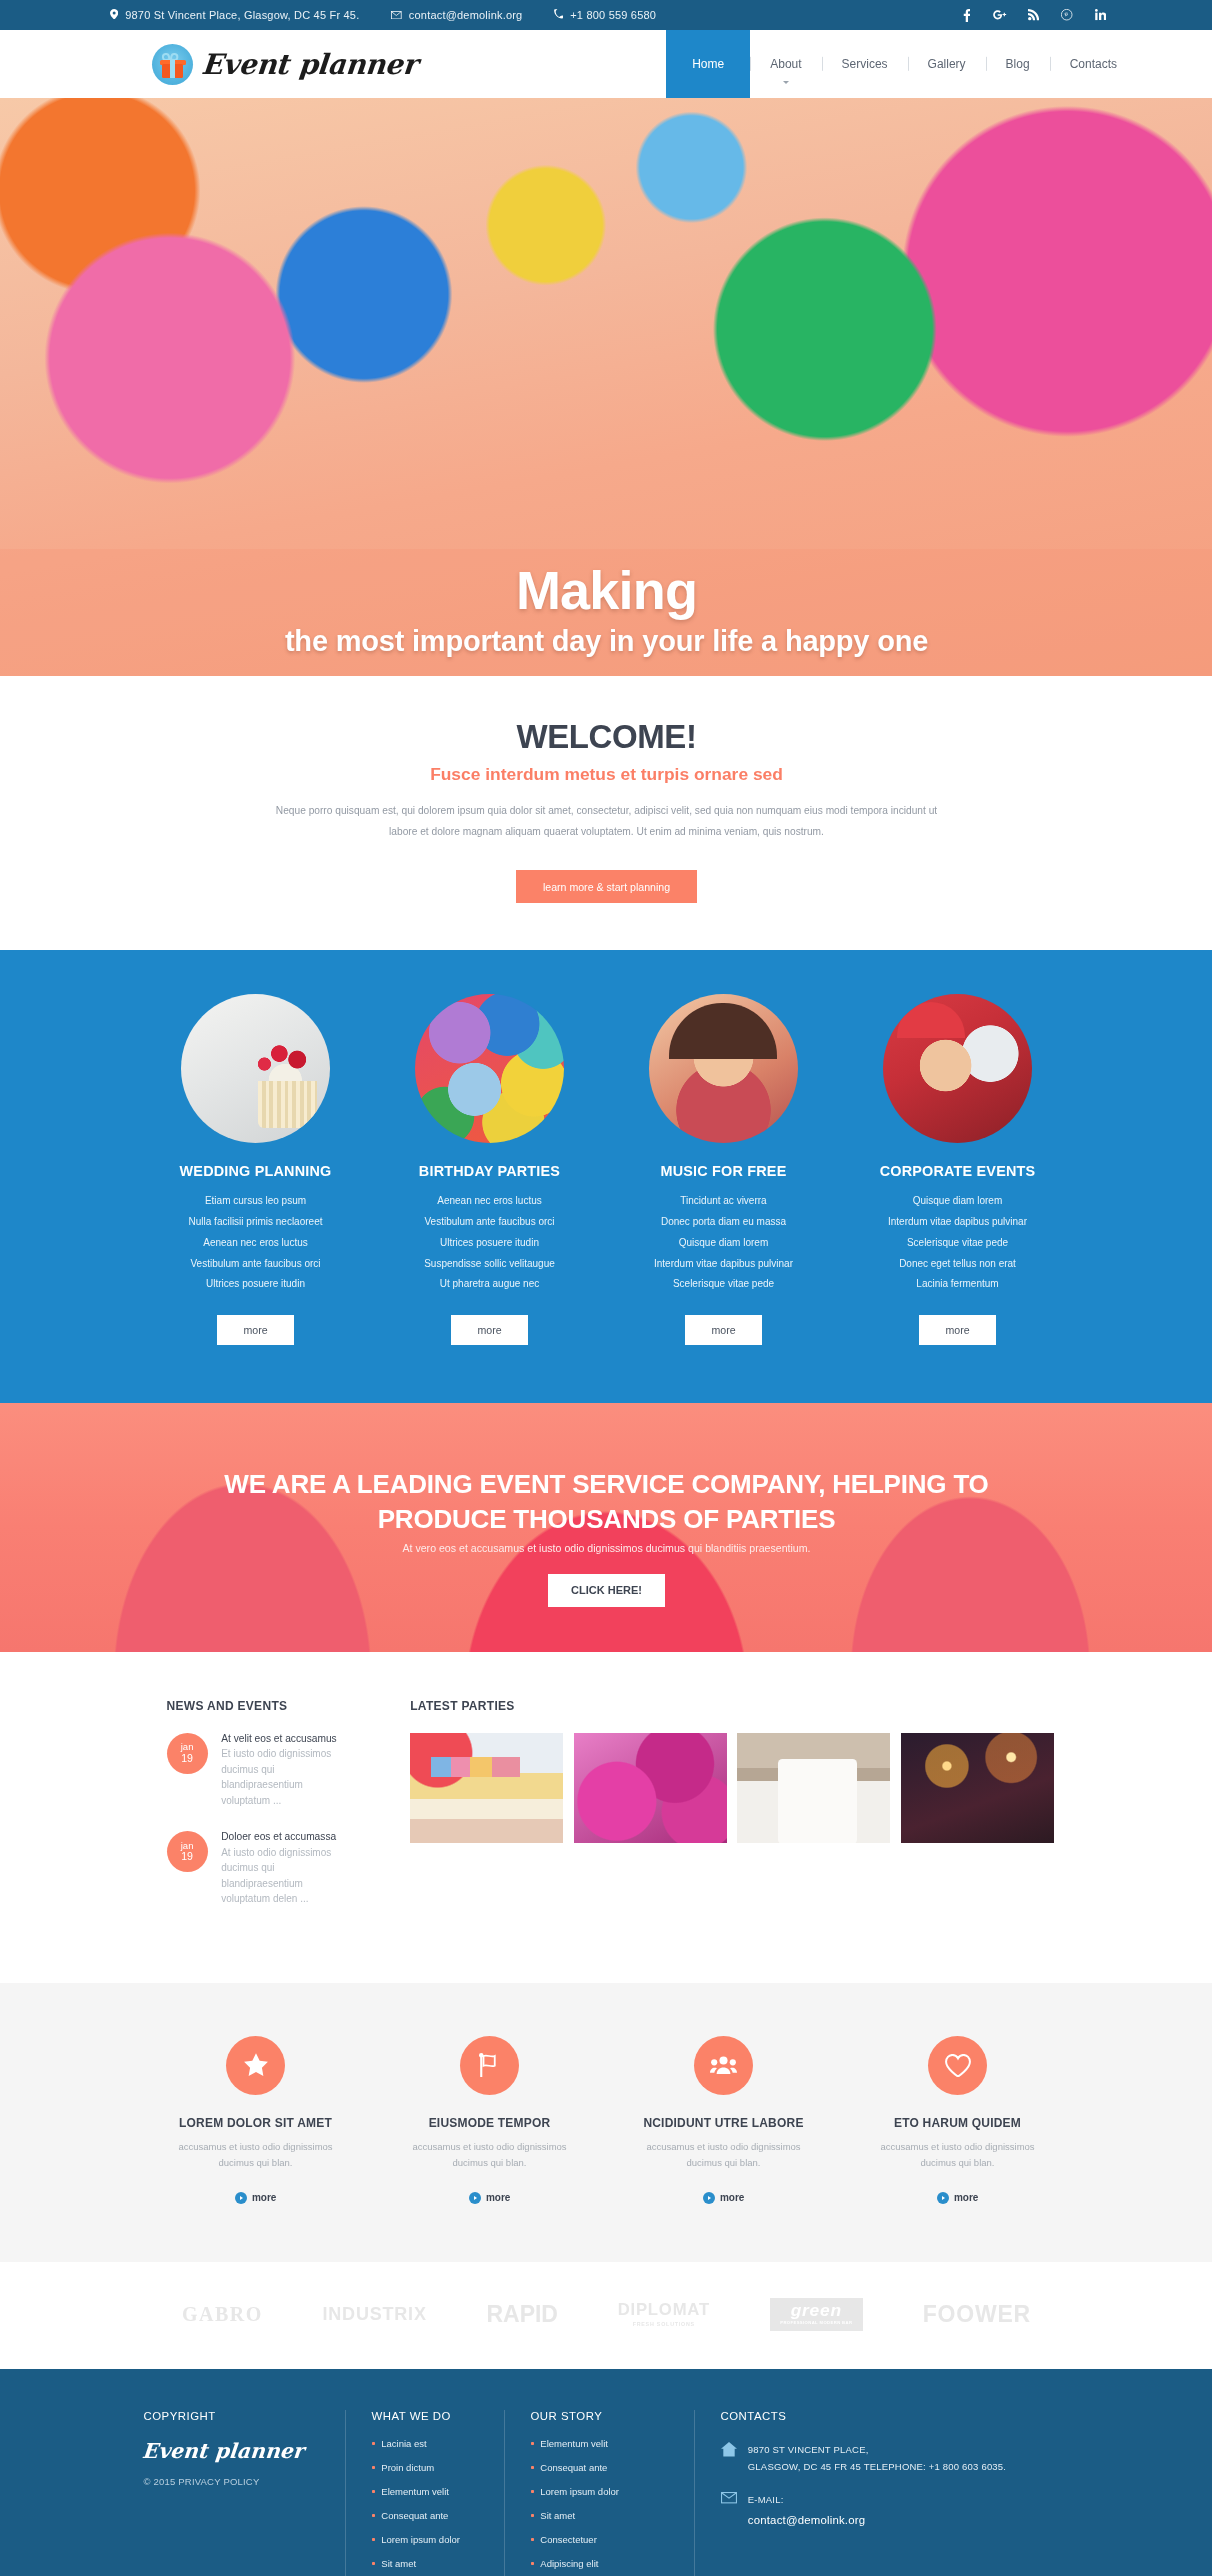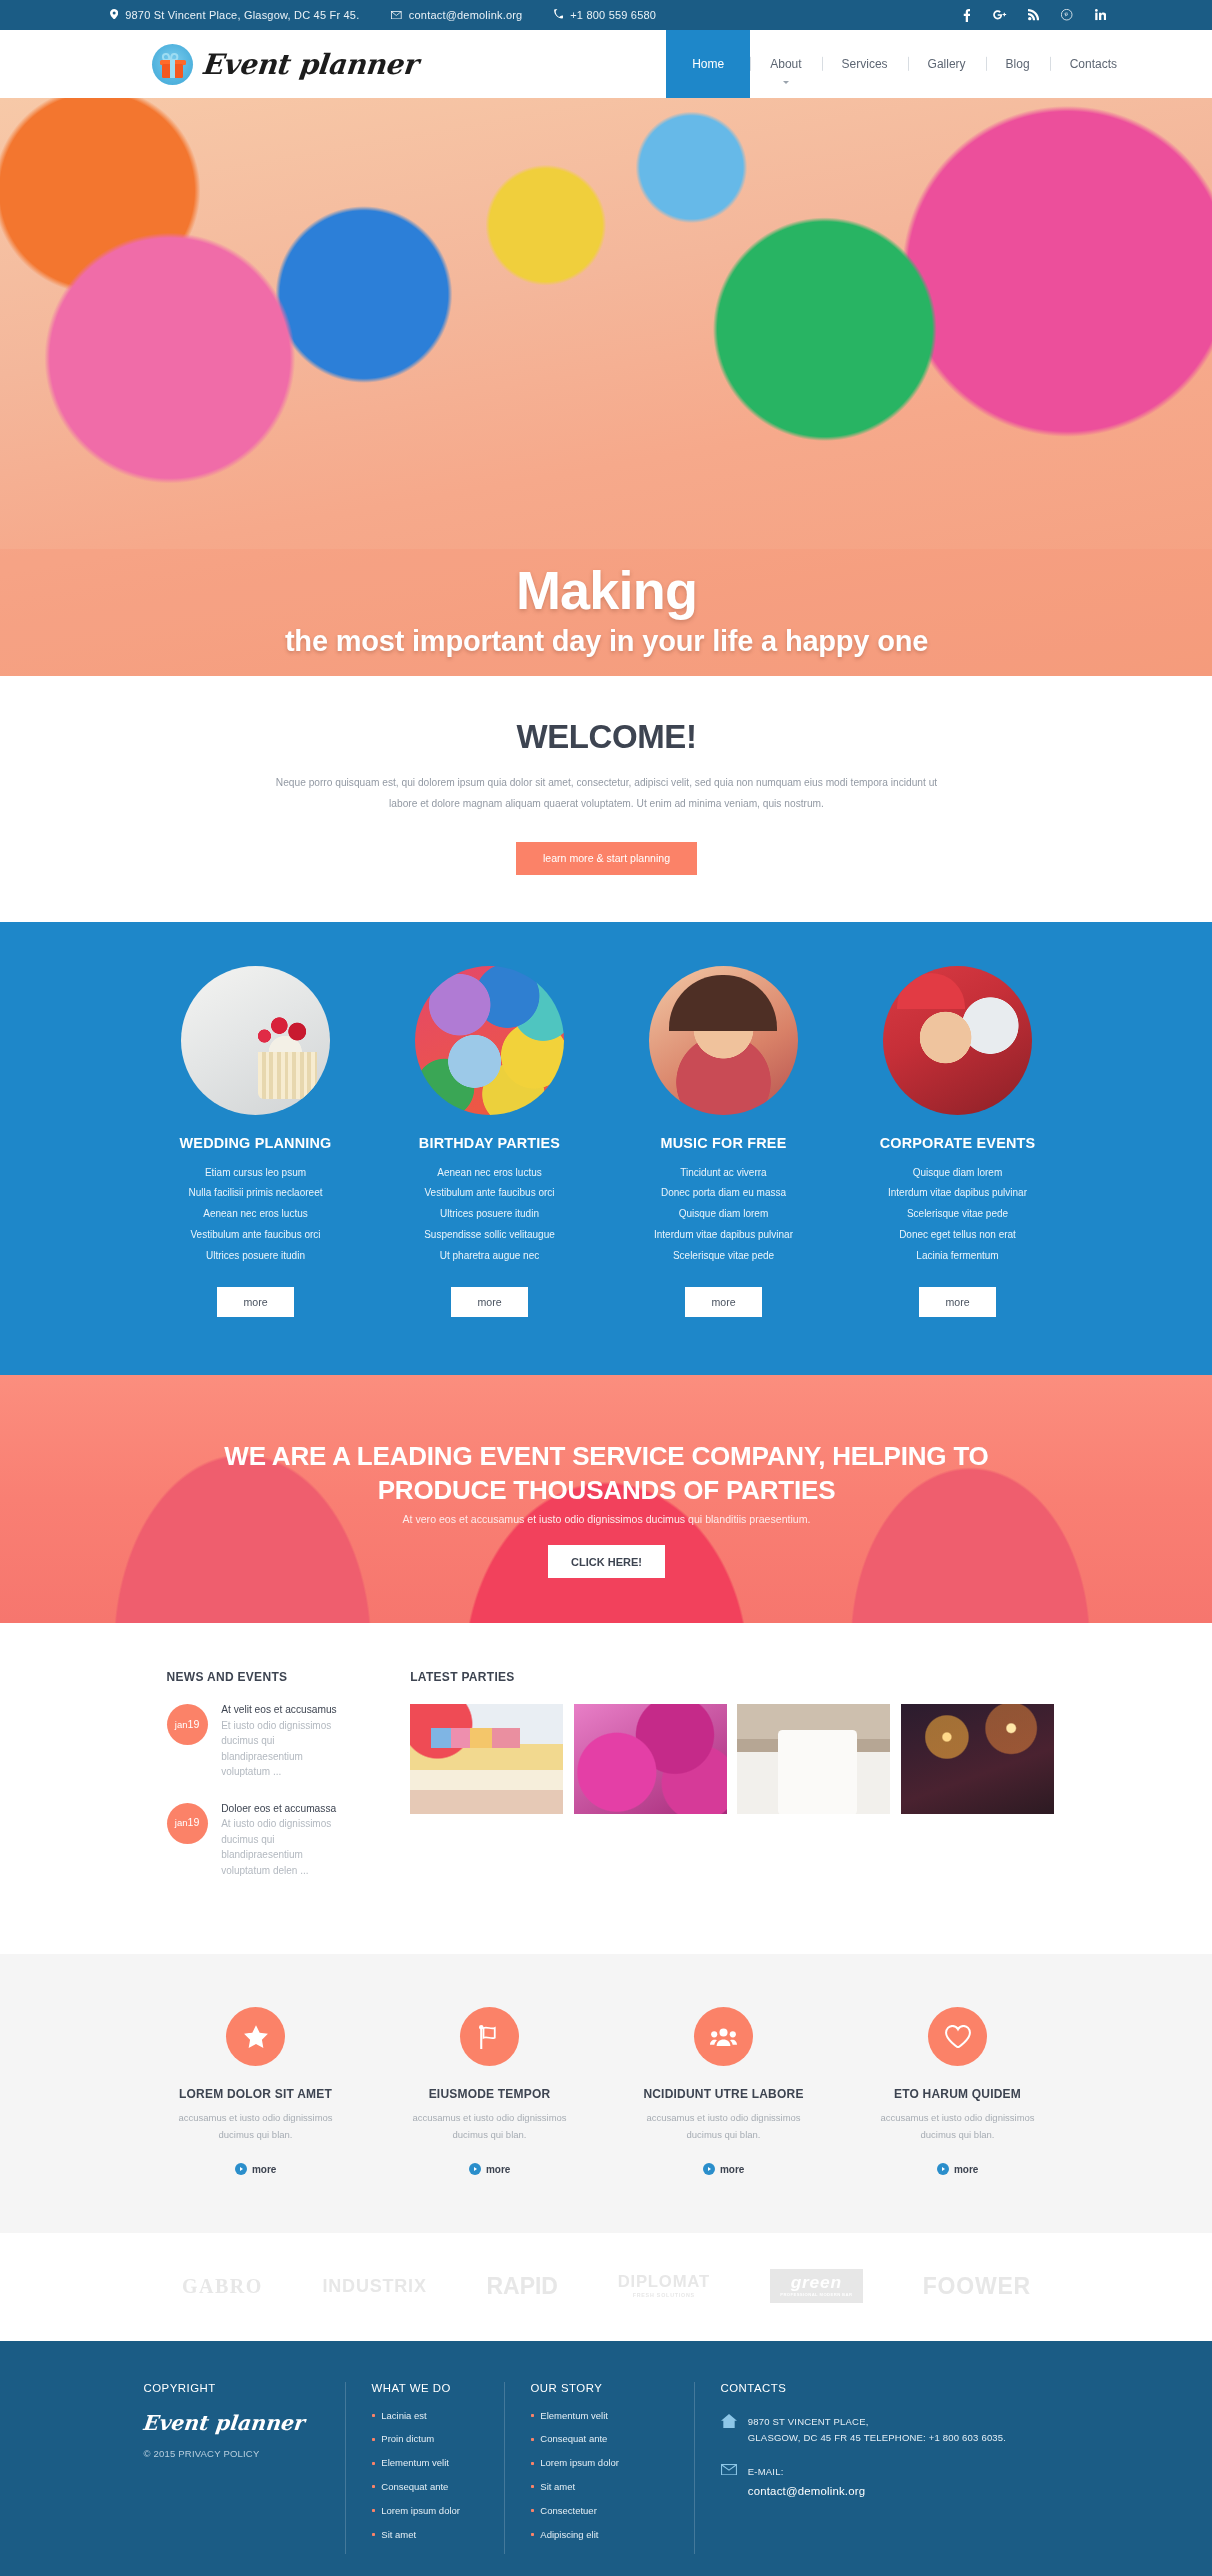--- a/index.html
+++ b/index.html
@@ -134,21 +134,21 @@
      padding:10.6px 23px; cursor:pointer; }
 
   
   .newsrow { background:#fff; padding:47px 0 53px; }
   .newsrow .wrap { display:flex; gap:73px; padding-left:7.6px; }
   .col-news { width:273px; }
   .sec-title { font-size:12px; font-weight:bold; color:#3d4451; letter-spacing:0.3px; }
   .news-list { margin-top:20px; }
   .news-item { display:flex; gap:13.6px; margin-bottom:23px; }
   .news-date { width:41px; height:41px; flex:none; border-radius:50%; background:#fb8268;
-     color:#fff; display:flex; flex-direction:row; align-items:center;
+     color:#fff; display:flex; flex-direction:column; align-items:center;
      justify-content:center; line-height:1.12; }
   .news-date .m { font-size:9.5px; }
   .news-date .d { font-size:10.6px; }
   .news-body h5 { font-size:10.2px; color:#3d4451; font-weight:normal; }
   .news-body p { margin-top:2.3px; font-size:10px; color:#b3b9c0; line-height:1.55; }
   .col-gal { flex:1; }
   .gal-grid { margin-top:20px; display:flex; gap:10.6px; }
   .gal-item { width:153px; height:110px; overflow:hidden; cursor:pointer; position:relative; }
   .g-cake { background:
      radial-gradient(circle at 18% 18%, #ef4b55 0 22%, transparent 23%),
@@ -332,20 +332,21 @@
   <div class="hero-text">
     <div class="hero-title">Making</div>
     <div class="hero-sub">the most important day in your life a happy one</div>
   </div>
 
 </div>
 
 <section class="welcome">
   <div class="wrap">
     <h2>WELCOME!</h2>
+    <h3>Fusce interdum metus et turpis ornare sed</h3>
     <p>Neque porro quisquam est, qui dolorem ipsum quia dolor sit amet, consectetur, adipisci velit, sed quia non numquam eius modi tempora incidunt ut labore et dolore magnam aliquam quaerat voluptatem. Ut enim ad minima veniam, quis nostrum.</p>
     <a class="btn-primary">learn more &amp; start planning</a>
   </div>
 </section>
 
 <section class="services">
   <div class="wrap">
     <div class="svc-grid">
 
       <div class="svc">

